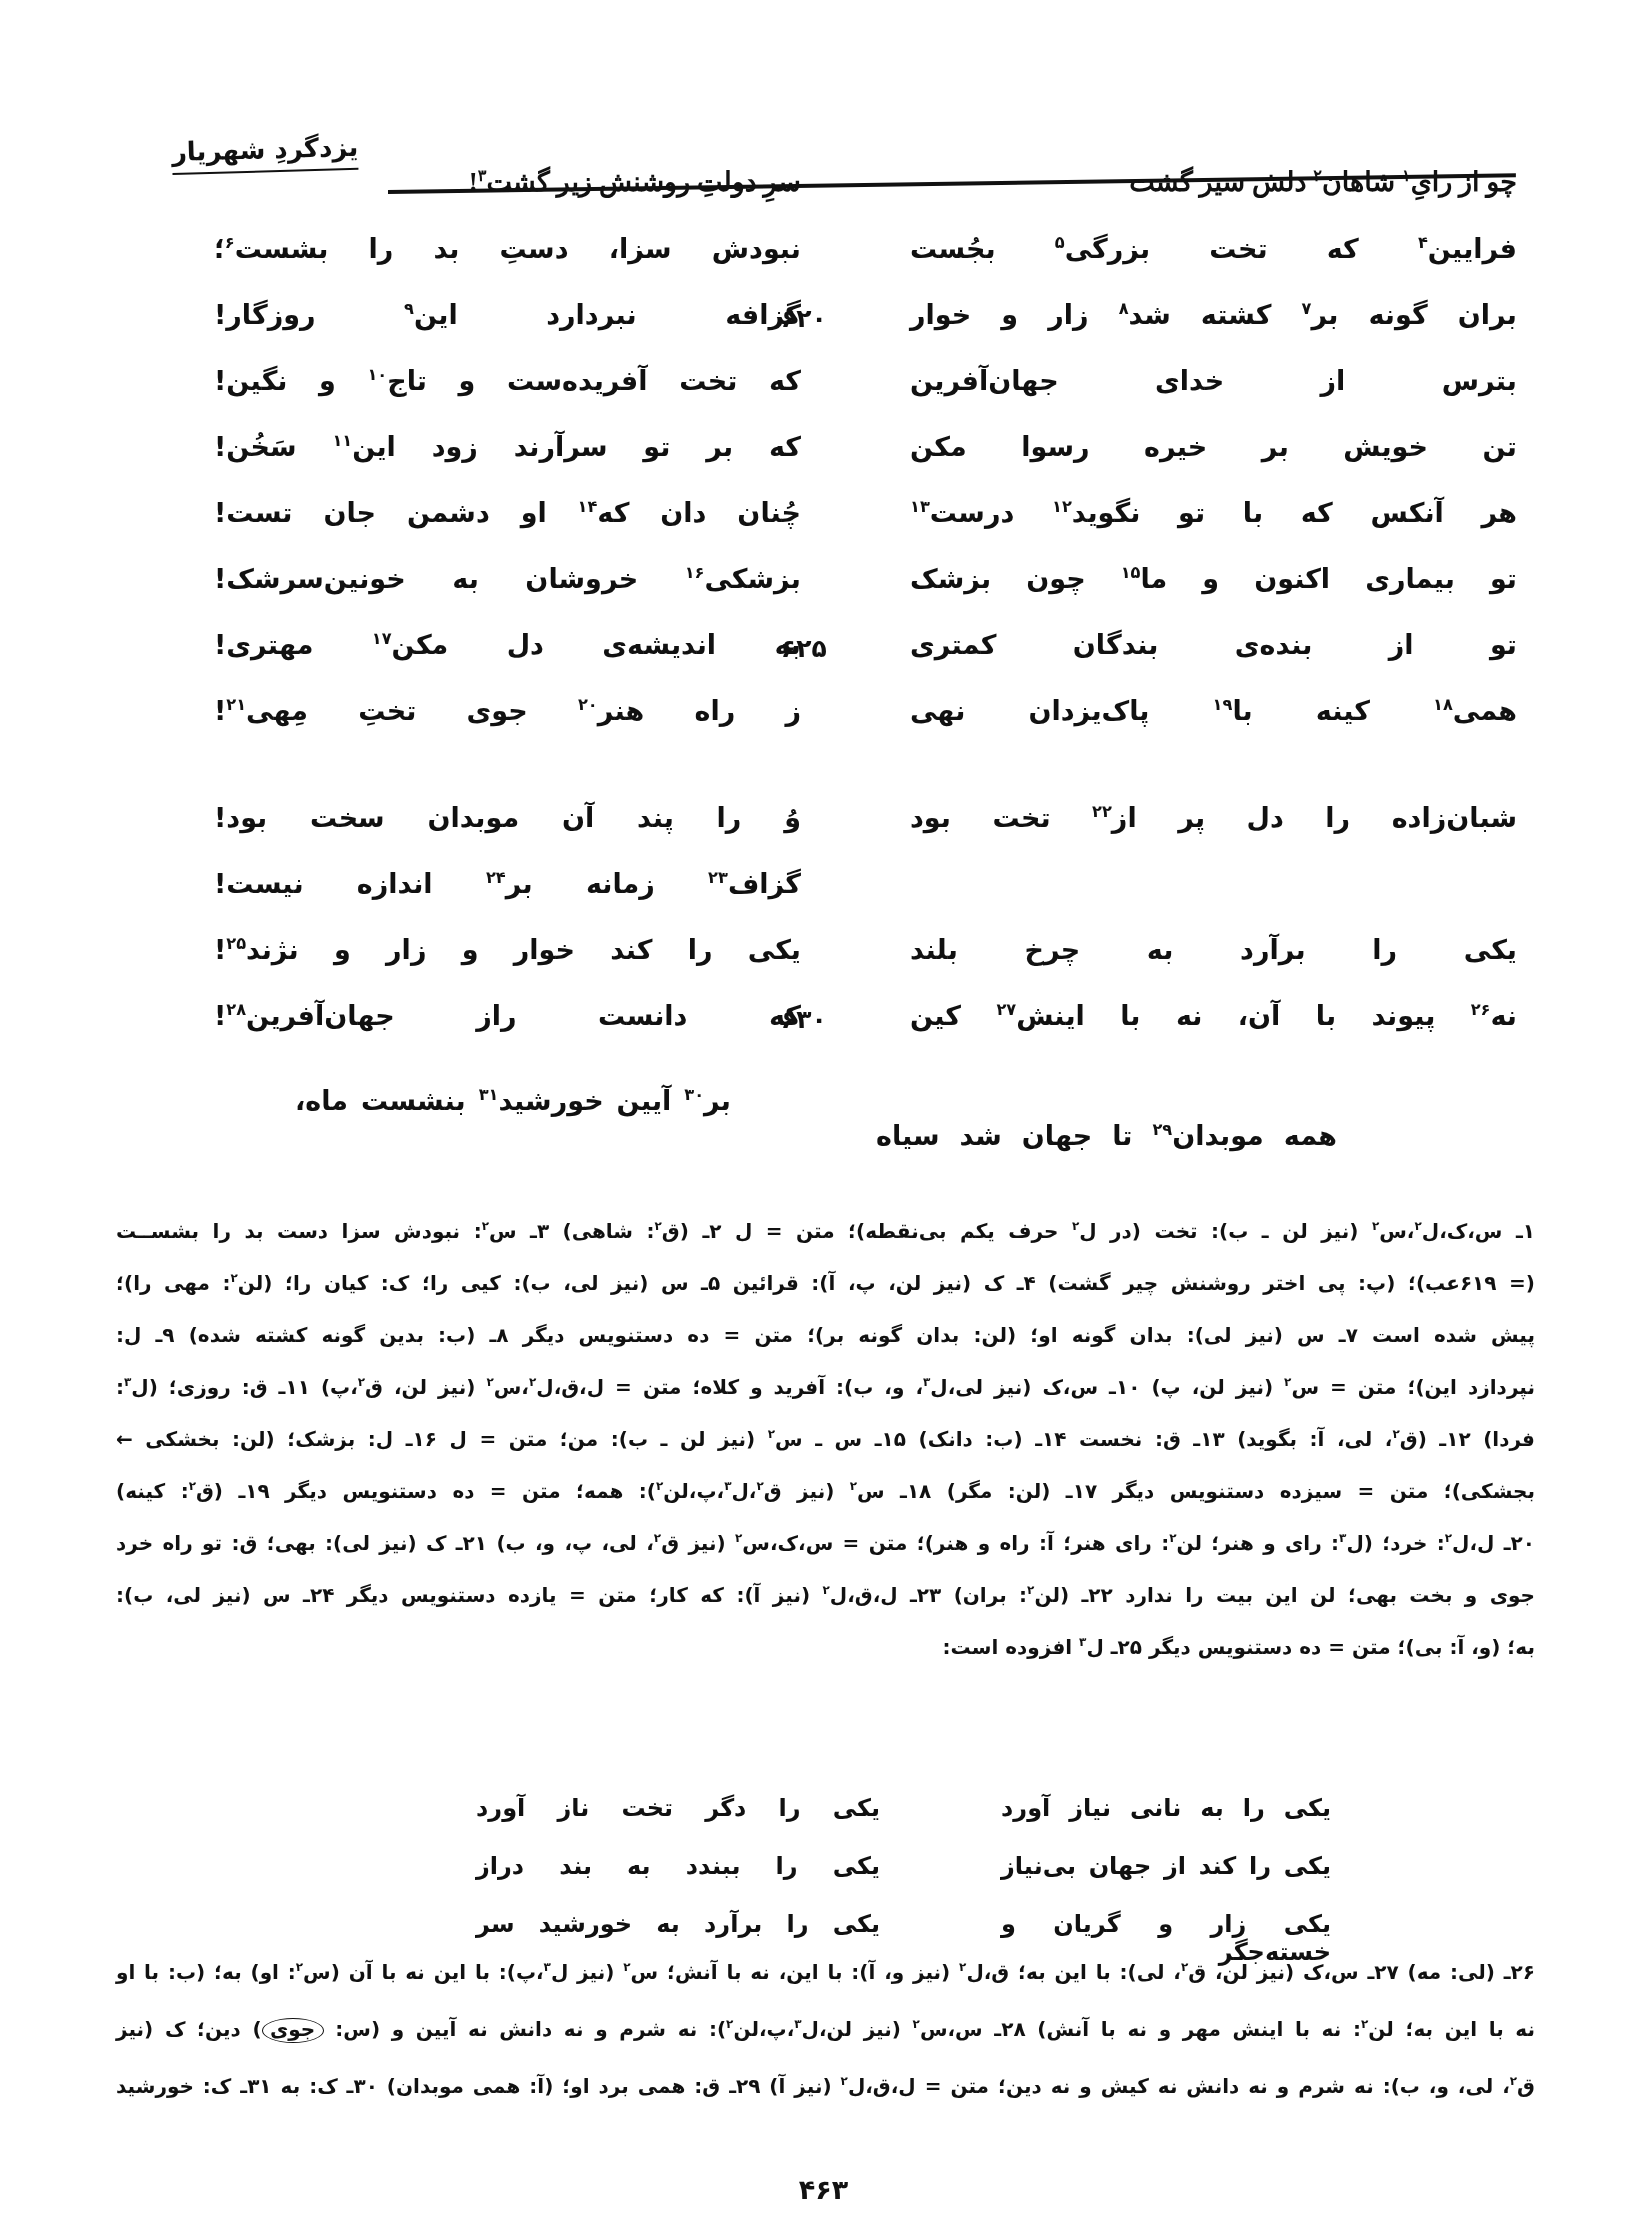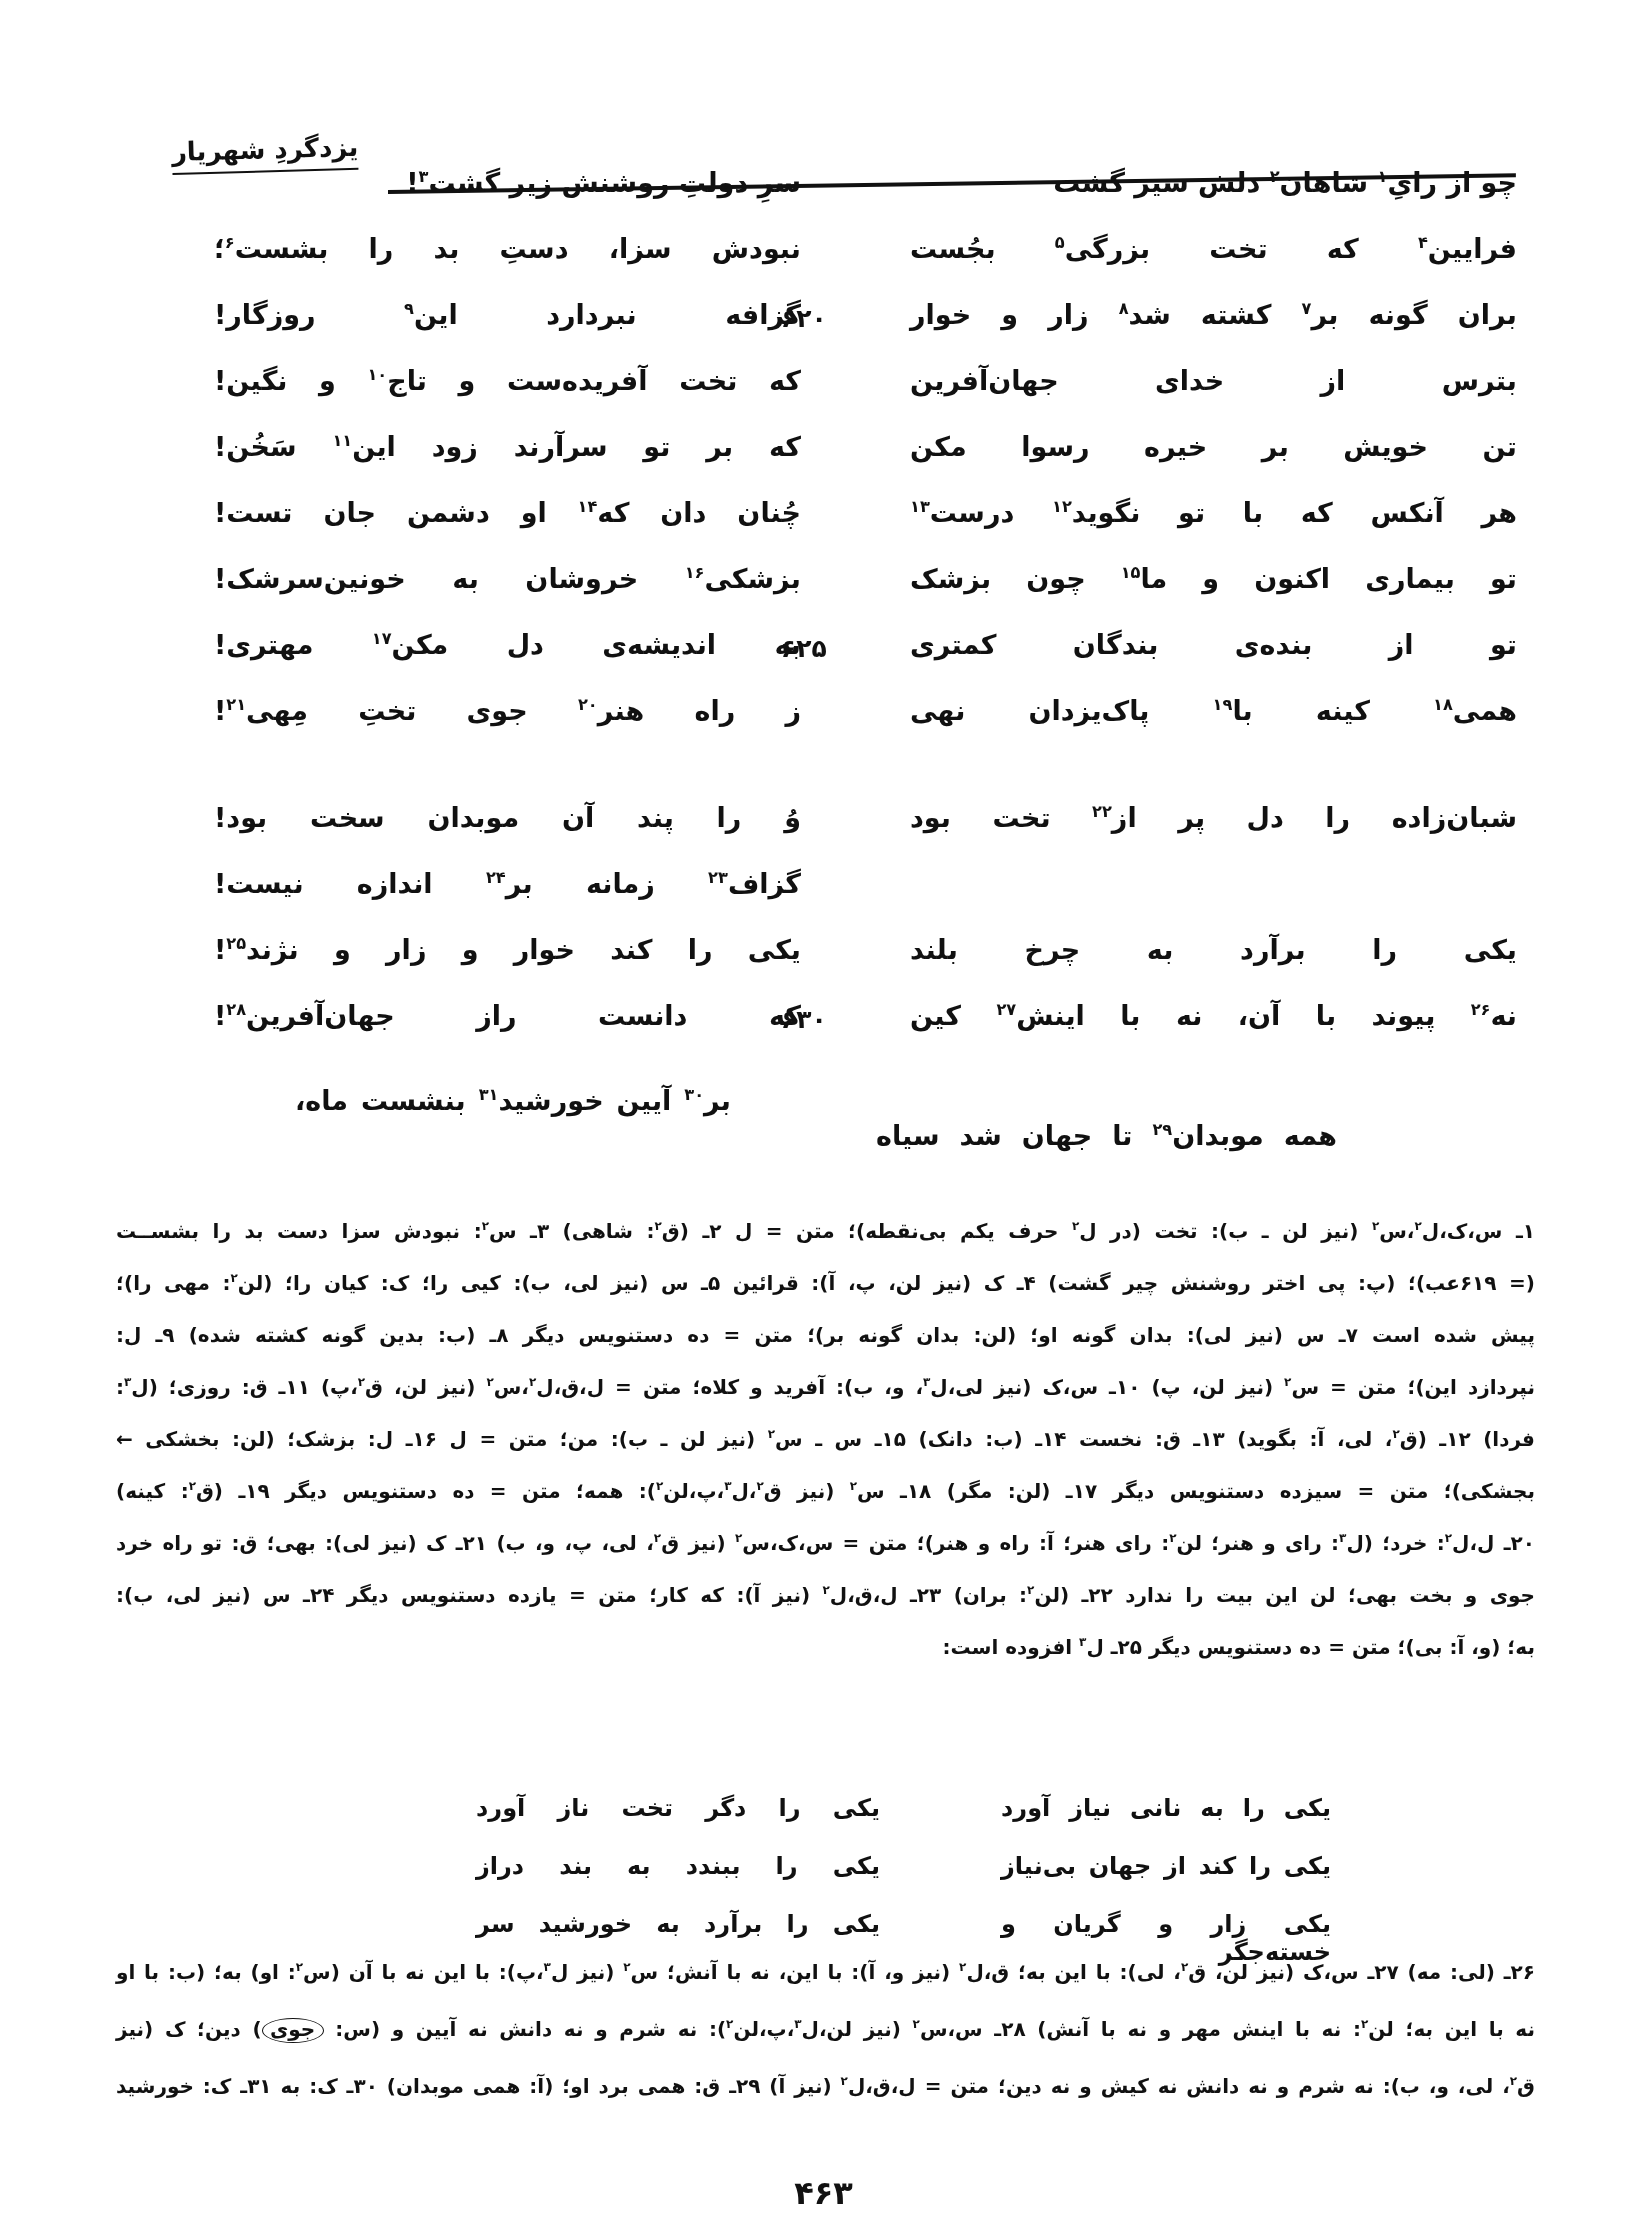--- a/index.html
+++ b/index.html
@@ -25,21 +25,21 @@
   .pblock:nth-child(2){margin-top:41px;}
   .pblock:nth-child(3){margin-top:18.5px;}
   .row{position:relative;height:66px;}
   .hemi{
     position:absolute;top:11px;font-size:27px;font-weight:bold;line-height:1.25;
     direction:rtl;text-align:justify;text-align-last:justify;
   }
   .h-right{right:0;width:607px;}
   .h-left{left:0;width:587px;}
   
-  .pblock:nth-child(1) .row:nth-child(1) .hemi{text-align-last:right;}
+  .pblock:nth-child(1) .row:nth-child(1) .hemi{text-align-last:right;font-family:Liberation Serif, serif;}
   
   .pblock:nth-child(3) .h-right{right:180px;width:461px;margin-top:35px;}
   .pblock:nth-child(3) .h-left{left:81px;width:436px;}
   .vnum{
     position:absolute;right:671px;top:16.6px;width:65px;
     font-size:25px;font-weight:bold;text-align:left;direction:rtl;
   }
   sup{font-size:0.60em;vertical-align:super;line-height:0;font-weight:bold;}
   
   .app{position:absolute;left:116px;width:1419px;direction:rtl;}
@@ -60,21 +60,21 @@
   .v-row{position:relative;height:58px;}
   .v-hemi{
     position:absolute;top:7.4px;font-size:24px;font-weight:bold;
     direction:rtl;text-align:justify;text-align-last:justify;margin-left:44px;
   }
   .v-right{right:316px;width:330px;}
   .v-left{left:432px;width:404px;}
   
   .pagenum{
     position:absolute;left:0;right:0;top:2174px;text-align:center;
-    font-size:32px;font-weight:bold;
+    font-size:27px;font-weight:bold;
   }
 </style>
 </head>
 <body>
 
 <div class="page">
   <div class="hdr-title">یزدگردِ شهریار</div>
   <div class="hdr-rule"></div>
 
   <div class="poem">

